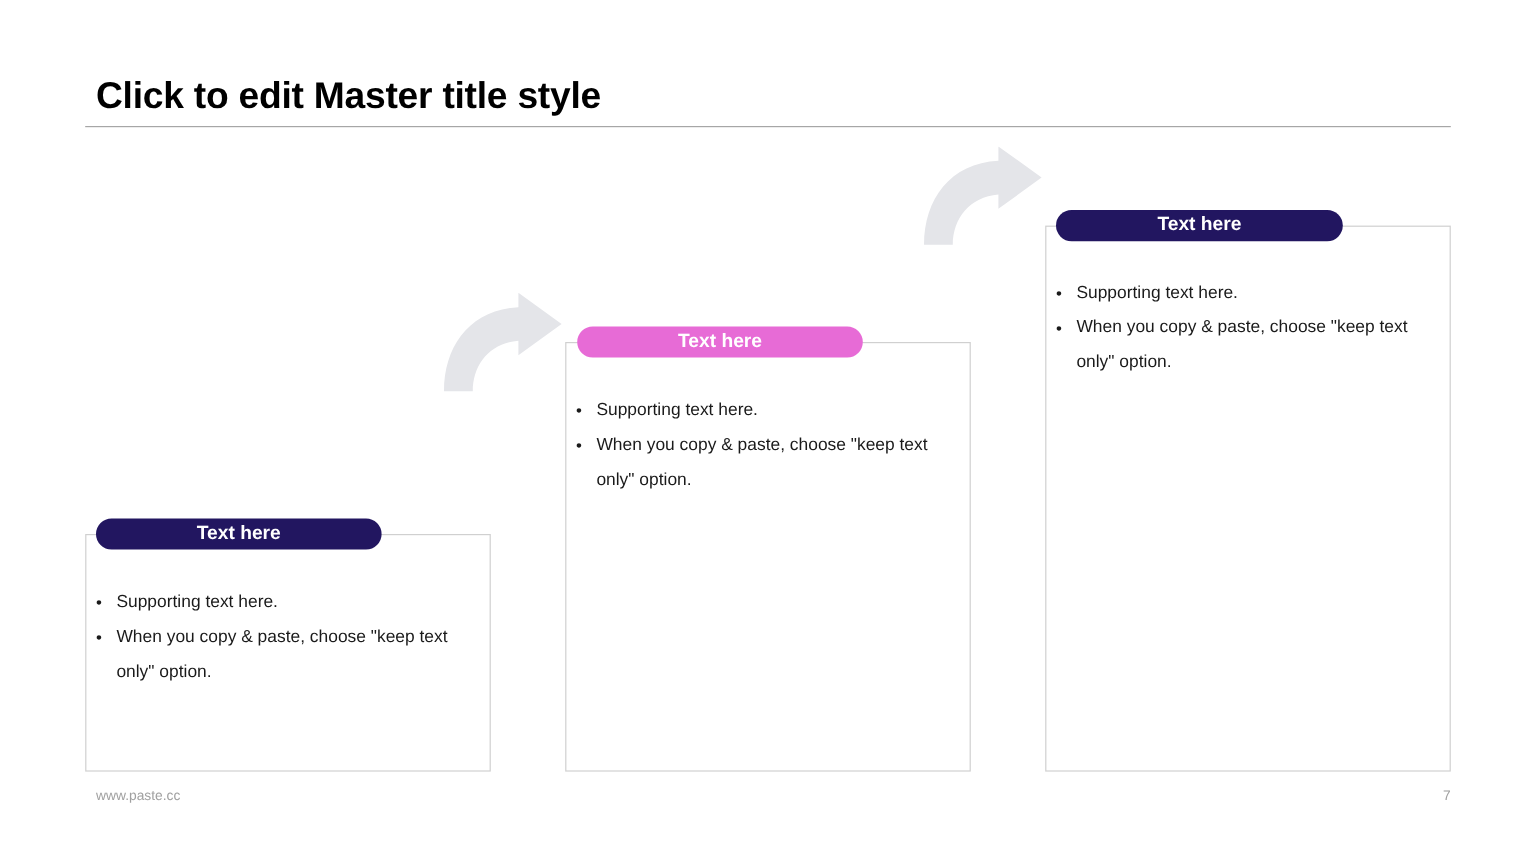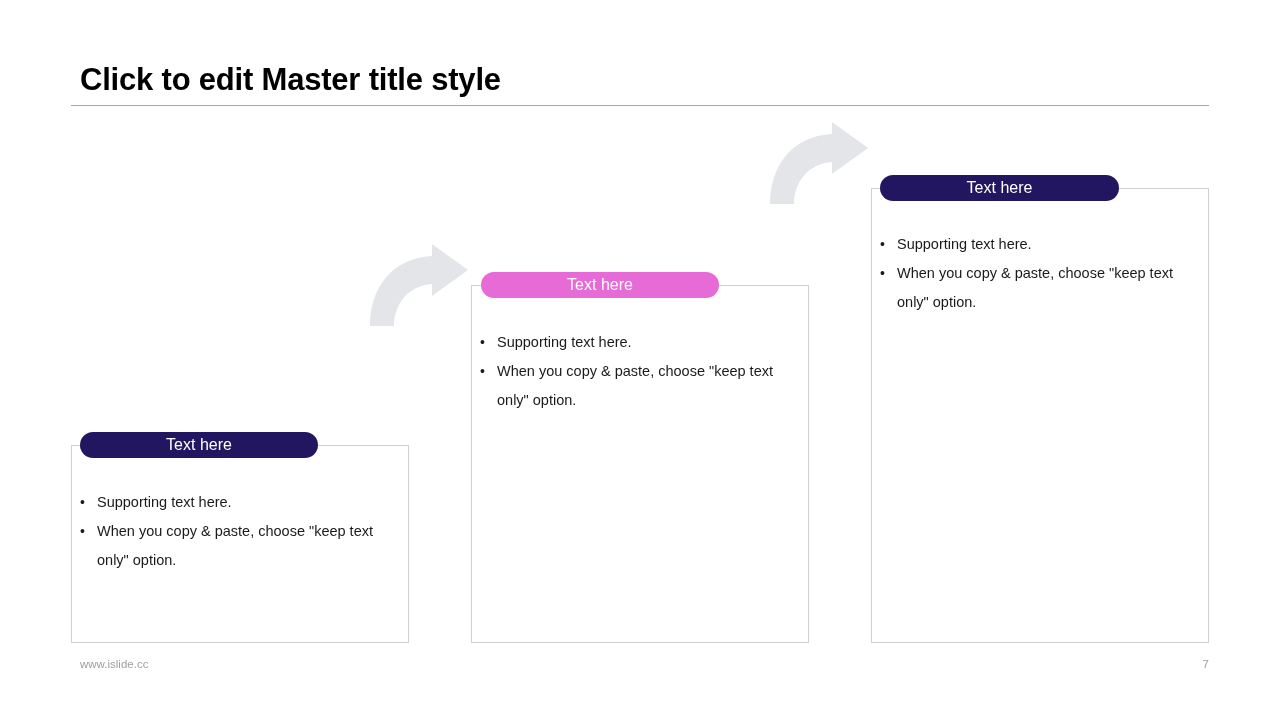--- a/index.html
+++ b/index.html
@@ -53,21 +53,21 @@
   
   .pill {
     position: absolute;
     box-sizing: border-box;
     height: 26px;
     line-height: 26px;
     border-radius: 13px;
     text-align: center;
     color: #ffffff;
     font-size: 16px;
-    font-weight: normal;
+    font-weight: bold;
     white-space: nowrap;
   }
   .pill-1 { left: 80px;  top: 432px; width: 238px; background: #221660; }
   .pill-2 { left: 481px; top: 272px; width: 238px; background: #e76bd6; }
   .pill-3 { left: 880px; top: 175px; width: 239px; background: #221660; }
 
   
   .body {
     position: absolute;
     width: 310px;
@@ -184,16 +184,16 @@
                C 8 44, 30 14, 70 12
                L 70 0
                L 106 26
                L 70 52
                L 70 40
                C 46 42, 32 60, 32 82
                Z" fill="#e4e5e9"></path>
     </svg>
   </div>
 
-  <div class="footer-url">www.islide.cc</div>
+  <div class="footer-url">www.paste.cc</div>
   <div class="footer-page">7</div>
 
 </div>
 
 </body></html>

